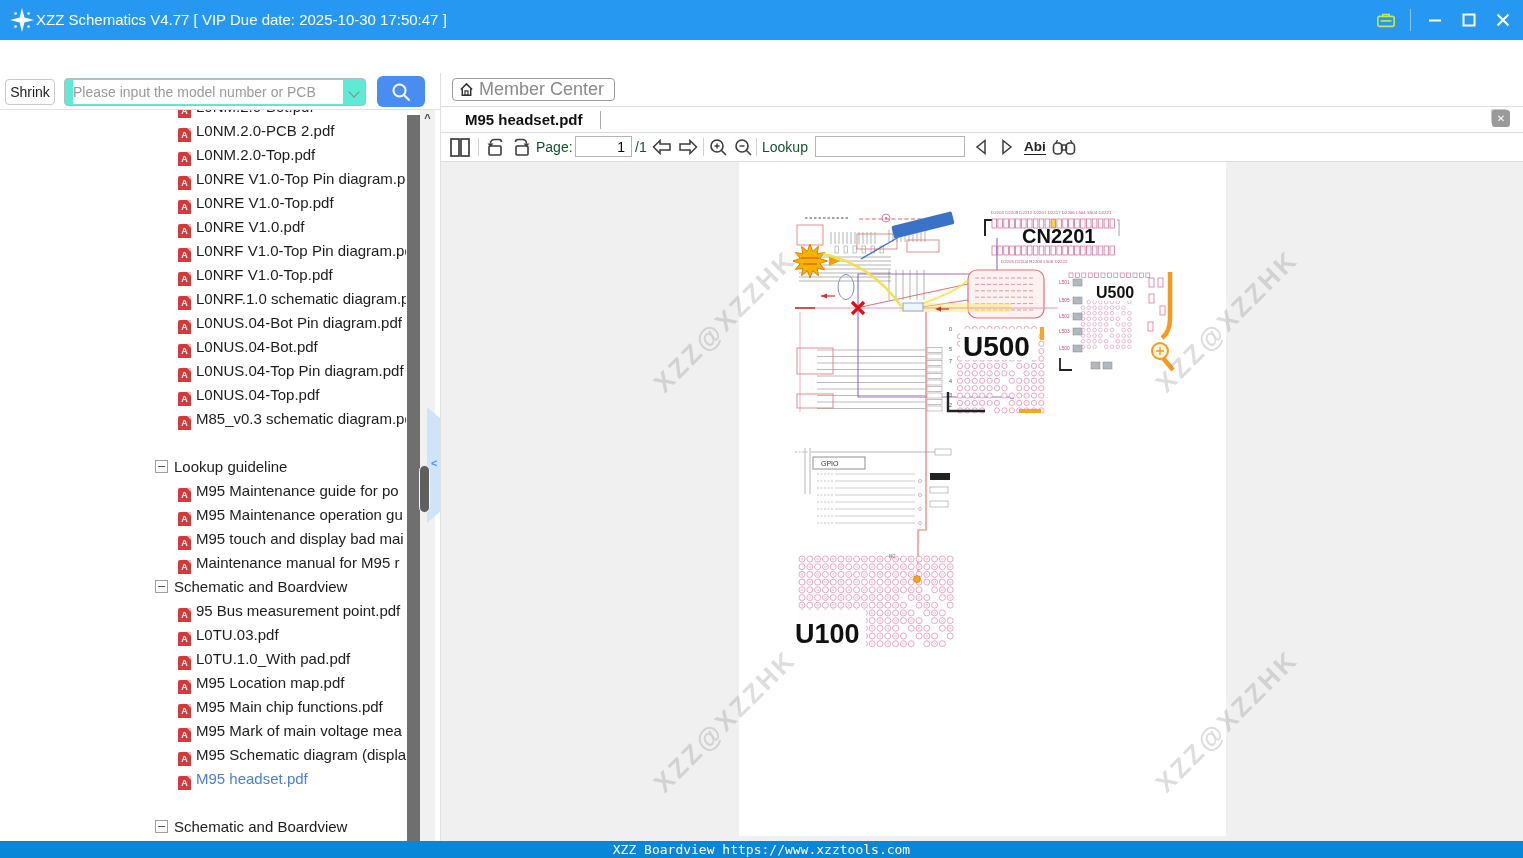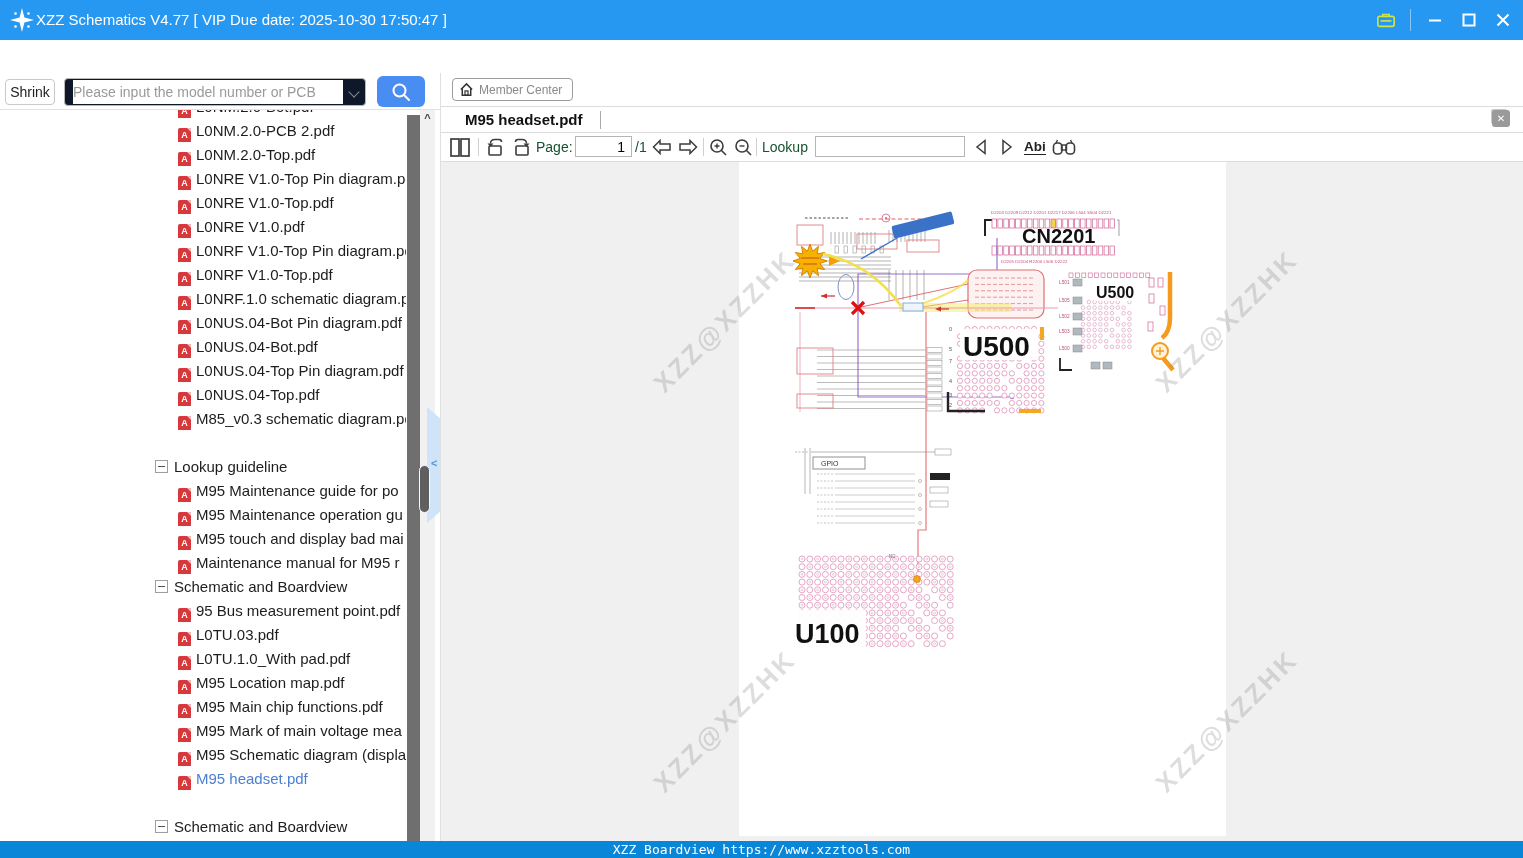--- a/index.html
+++ b/index.html
@@ -15,21 +15,21 @@
   .winsep { width:1px; height:22px; background:rgba(255,255,255,.45); }
   .wc { width:20px; height:20px; display:flex; align-items:center; justify-content:center; cursor:default; }
 
   
   .menubar { position:absolute; left:0; top:40px; width:1523px; height:33px; background:#fff; border-bottom:1px solid #ececec; display:flex; align-items:center; gap:27px; padding-left:16px; }
   .menuitem { font-size:15px; color:#1a1a1a; }
 
   
   .searchrow { position:absolute; left:0; top:73px; width:440px; height:37px; background:#fff; border-bottom:1px solid #e2e2e2; }
   .shrinkbtn { position:absolute; left:5px; top:6px; width:50px; height:26px; background:#fff; border:1px solid #c9c9c9; border-radius:4px; font-size:14px; color:#222; font-family:"Liberation Sans",sans-serif; }
-  .searchbox { position:absolute; left:64px; top:5px; width:302px; height:28px; border:1px solid #b9b9b9; border-radius:4px; background:#0f172a; }
+  .searchbox { position:absolute; left:64px; top:5px; width:302px; height:28px; border:1px solid #b9b9b9; border-radius:4px; background:#5eead4; }
   .searchbox input { position:absolute; left:8px; top:1px; width:270px; height:24px; border:none; outline:none; font-size:14px; color:#333; font-family:"Liberation Sans",sans-serif; }
   .searchbox input::placeholder { color:#9a9a9a; }
   .chev { position:absolute; right:6px; top:8px; width:10px; height:10px; }
   .chev::before { content:""; position:absolute; left:1px; top:1px; width:7px; height:7px; border-right:1.5px solid #888; border-bottom:1.5px solid #888; transform:rotate(45deg); }
   .searchbtn { position:absolute; left:377px; top:3px; width:48px; height:31px; background:#4a8df2; border:none; border-radius:6px; display:flex; align-items:center; justify-content:center; }
 
   
   .rail { position:absolute; left:0; top:110px; width:80px; height:731px; background:#fff; }
   .railbox { position:absolute; left:8px; width:58px; border:2px dashed #4a90f4; border-radius:12px; }
   .railbox.custom { border-color:#a7aeb8; }
@@ -63,21 +63,21 @@
   .darkbar { position:absolute; left:407px; top:115px; width:13px; height:726px; background:#6f6f6f; }
   .lightbar { position:absolute; left:420px; top:110px; width:15px; height:731px; background:#f1f1f1; }
   .scrollup { position:absolute; left:421px; top:111px; width:13px; height:14px; color:#444; font-size:11px; text-align:center; line-height:14px; font-weight:bold; }
   .bluetab { position:absolute; left:427px; top:407px; width:16px; height:116px; background:#cfe3f9; clip-path:polygon(0 0,100% 12%,100% 88%,0 100%); }
   .bluetab span { position:absolute; left:4px; top:50px; color:#5a93d8; font-size:11px; font-weight:bold; }
   .thumb { position:absolute; left:419px; top:465px; width:11px; height:48px; background:#5f5f5f; border:1px solid #fafafa; border-radius:6px; }
   .vdivider { position:absolute; left:440px; top:73px; width:1px; height:768px; background:#e0e0e0; }
 
   
   .memberrow { position:absolute; left:441px; top:73px; width:1082px; height:34px; background:#fff; border-bottom:1px solid #dcdcdc; }
-  .memberbtn { position:absolute; left:11px; top:5px; height:23px; padding:0 10px 0 6px; border:1px solid #9c9c9c; border-radius:4px; background:#fff; display:flex; align-items:center; gap:5px; font-size:12px; color:#8a8a8a; }
+  .memberbtn { position:absolute; left:11px; top:5px; height:23px; padding:0 10px 0 6px; border:1px solid #9c9c9c; border-radius:4px; background:#fff; display:flex; align-items:center; gap:5px; font-size:18px; color:#8a8a8a; }
   .tabbar { position:absolute; left:441px; top:107px; width:1082px; height:26px; background:#fff; border-bottom:1px solid #dcdcdc; }
   .tablabel { position:absolute; left:24px; top:4px; font-size:15px; font-weight:bold; color:#111; }
   .tabsep { position:absolute; left:159px; top:4px; width:1px; height:18px; background:#aaa; }
   .closeall { position:absolute; right:13px; top:3px; width:18px; height:17px; background:#9a9a9a; border-radius:3px; color:#fff; font-size:10px; text-align:center; line-height:17px; box-shadow:-2px -2px 0 -1px #c7c7c7; }
   .pdftoolbar { position:absolute; left:441px; top:133px; width:1082px; height:29px; background:#fff; border-bottom:1px solid #dcdcdc; }
   .ti { position:absolute; top:3px; height:22px; display:flex; align-items:center; }
   .tsep { position:absolute; top:5px; width:1px; height:18px; background:#d0d0d0; }
   .tlabeltext { font-size:14px; color:#14532d; }
   .pageinput { position:absolute; left:134px; top:3px; width:57px; height:21px; border:1px solid #b5b5b5; background:#fff; font-size:14px; text-align:right; padding-right:6px; font-family:"Liberation Sans",sans-serif; }
   .lookupinput { position:absolute; left:374px; top:3px; width:150px; height:21px; border:1px solid #b5b5b5; background:#fff; font-size:14px; padding:0 5px; font-family:"Liberation Sans",sans-serif; }

